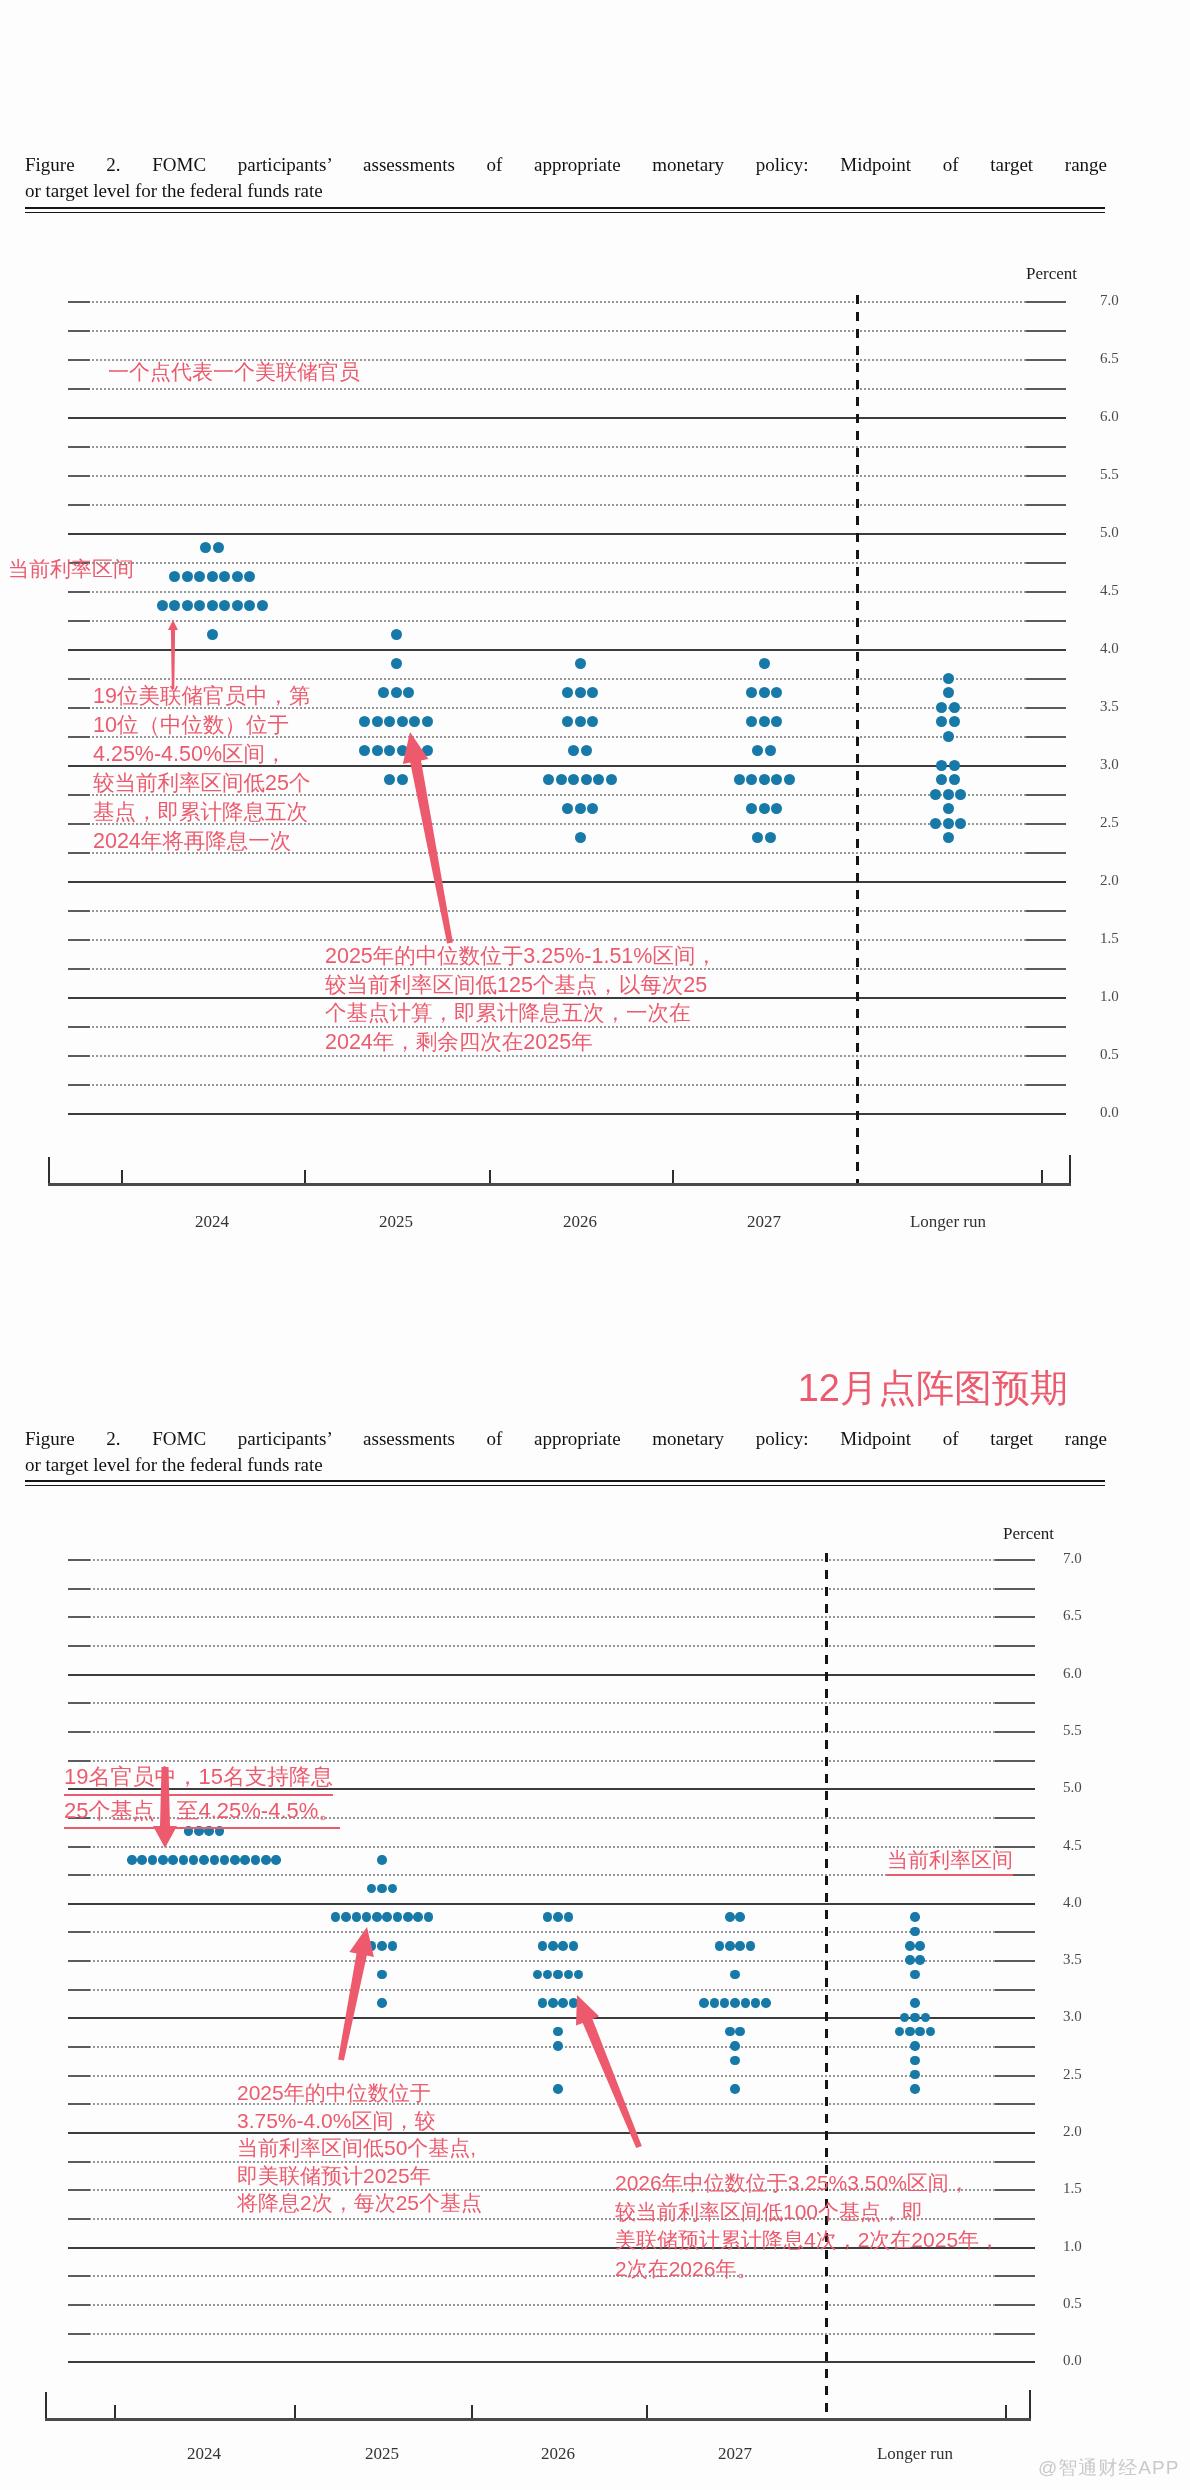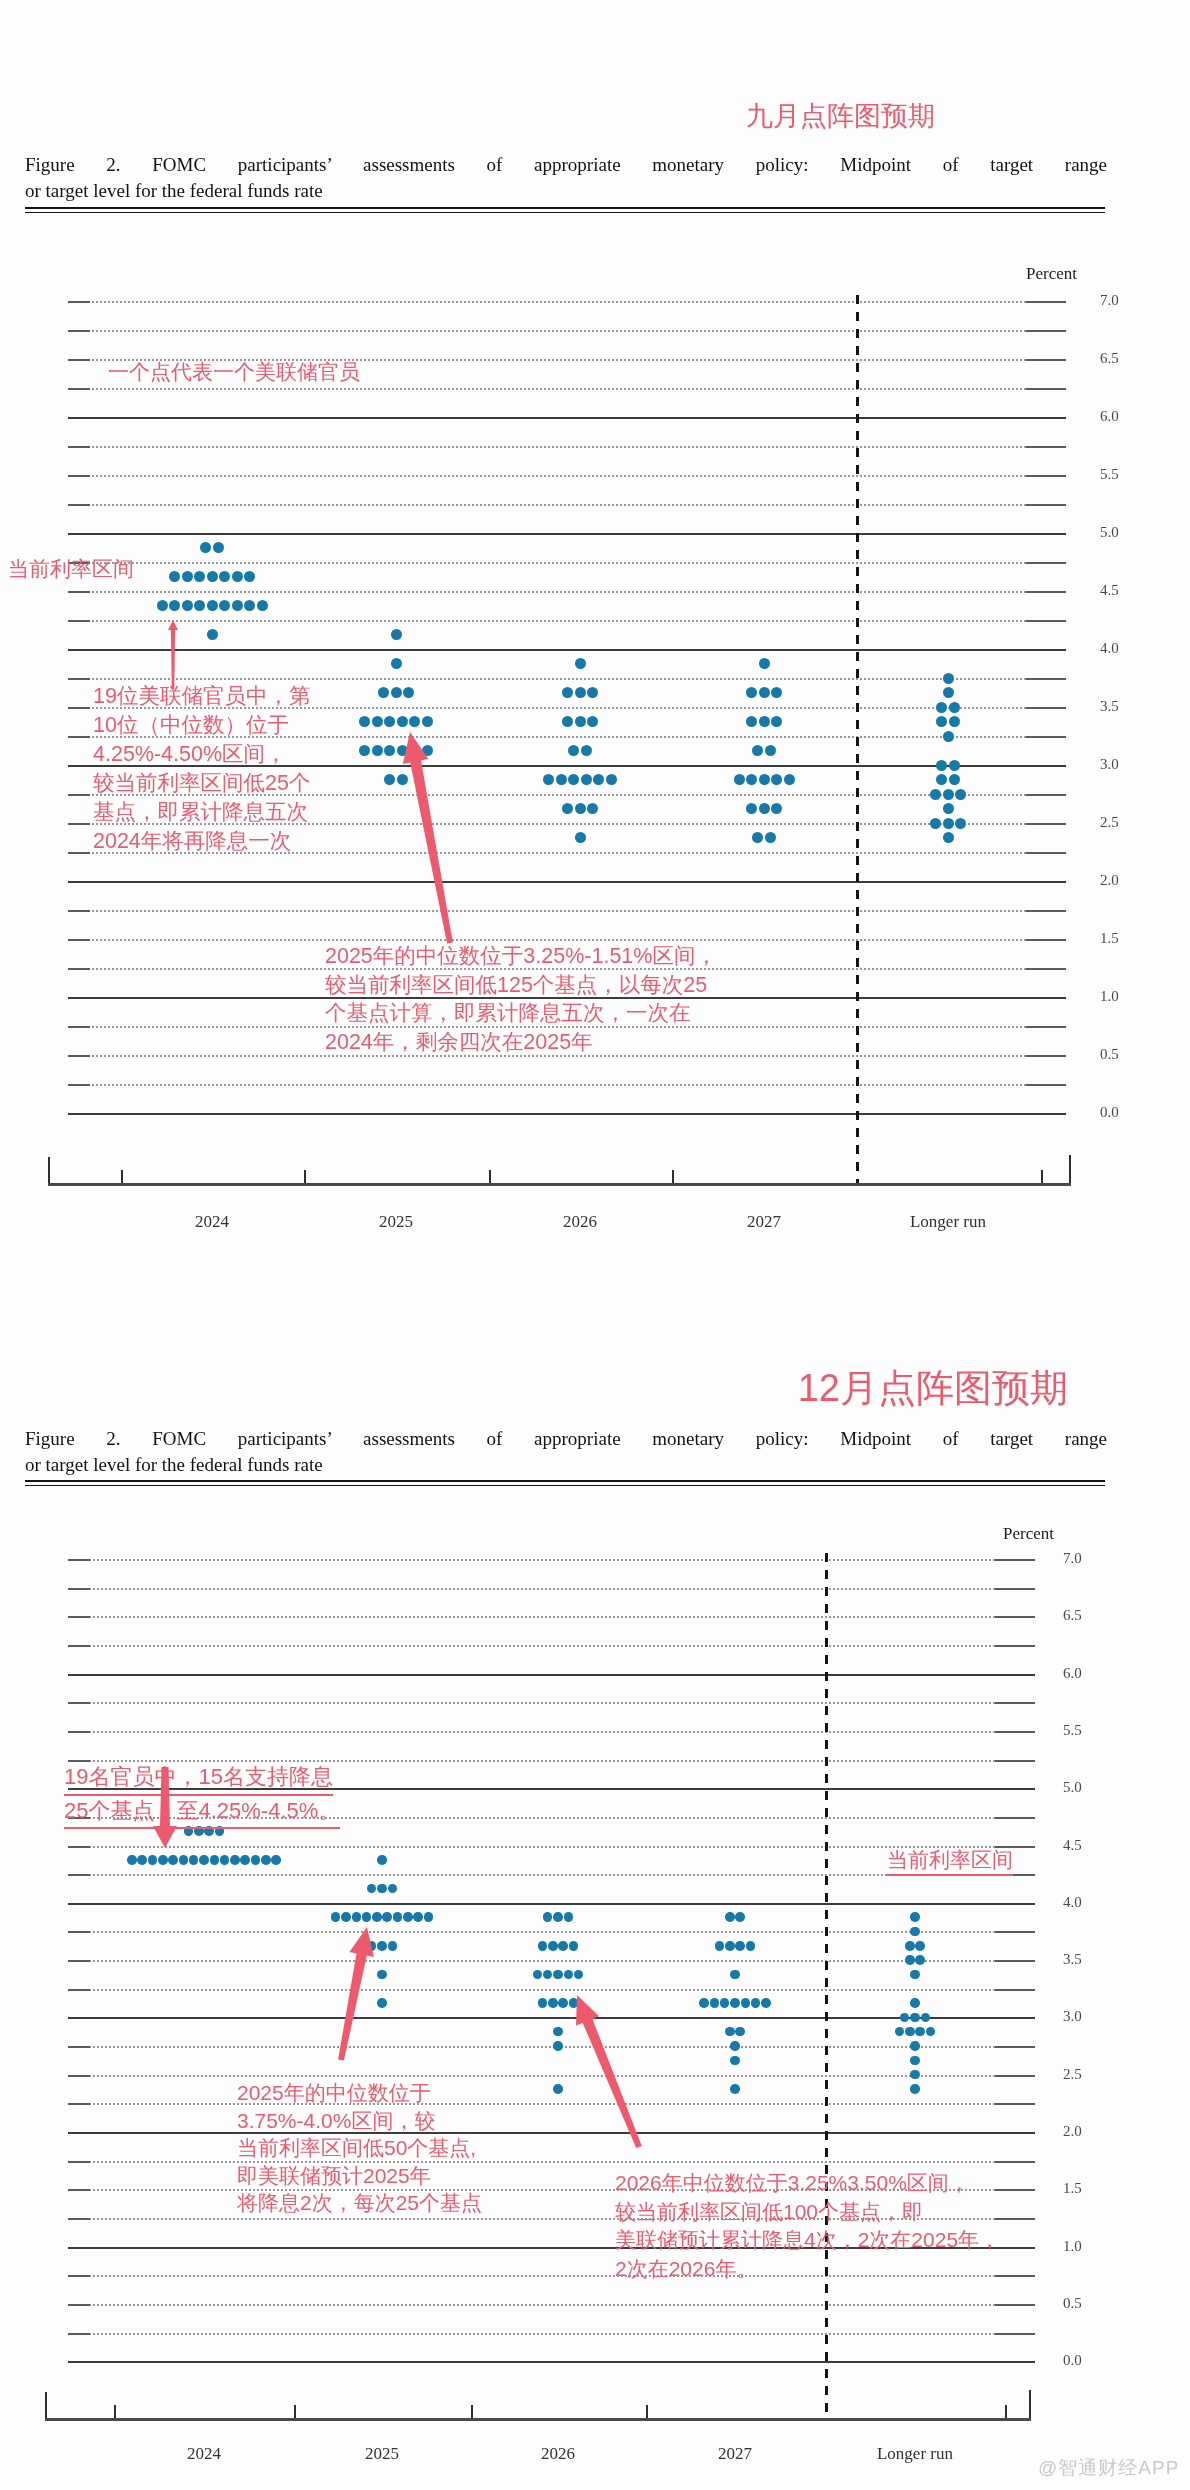--- a/index.html
+++ b/index.html
@@ -40,21 +40,20 @@
   .ann{position:absolute;color:#ec5a6d;line-height:1.32;}
   .ann div{white-space:nowrap;}
   .ann .u{display:inline-block;border-bottom:2px solid #ec5a6d;padding-bottom:1px;}
   #arrow-svg{position:absolute;left:0;top:0;pointer-events:none;}
 </style>
 </head>
 <body>
 
 <div id="page">
 
-  <div class="sub" id="sub1">九月点阵图预期</div>
   <div class="caption" id="cap1">
     <span class="l1">Figure 2.  FOMC participants’ assessments of appropriate monetary policy:  Midpoint of target range</span>
     <span class="l2">or target level for the federal funds rate</span>
   </div>
   <div class="rule" id="rule1"></div>
 
   <div class="sub" id="sub2">12月点阵图预期</div>
   <div class="caption" id="cap2">
     <span class="l1">Figure 2.  FOMC participants’ assessments of appropriate monetary policy:  Midpoint of target range</span>
     <span class="l2">or target level for the federal funds rate</span>

